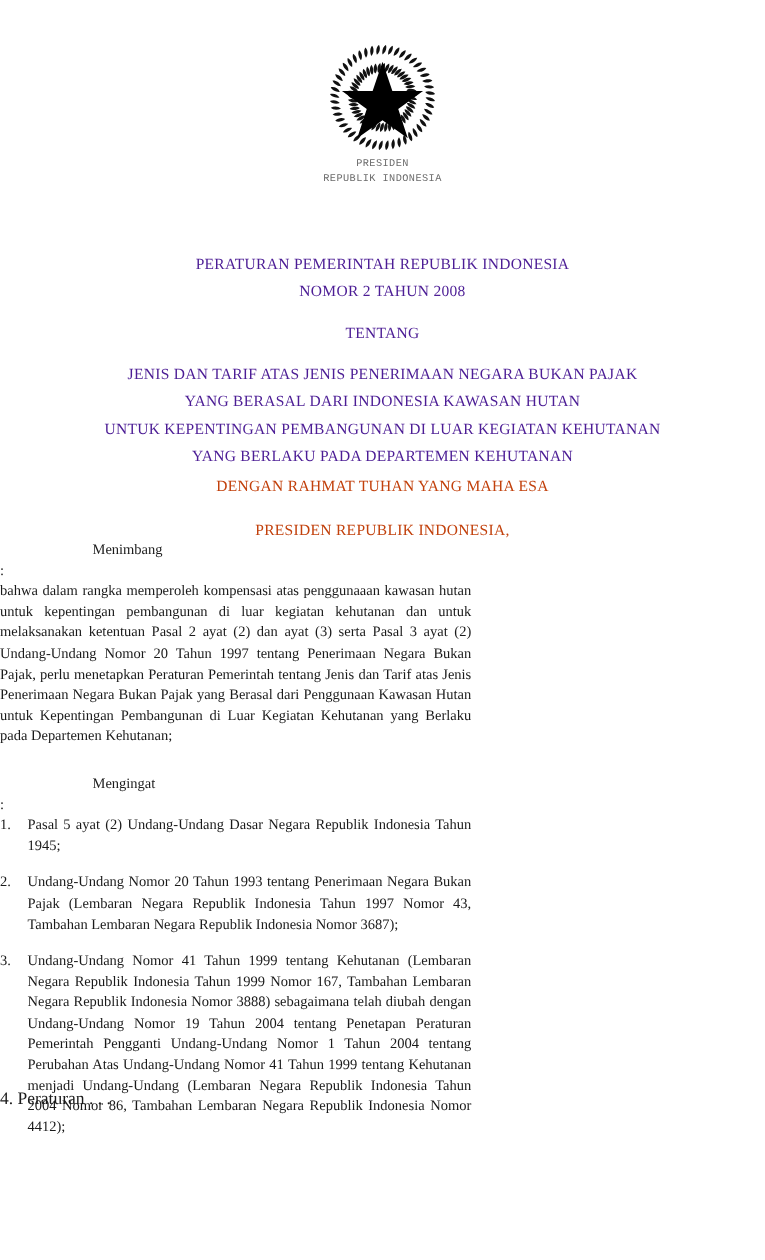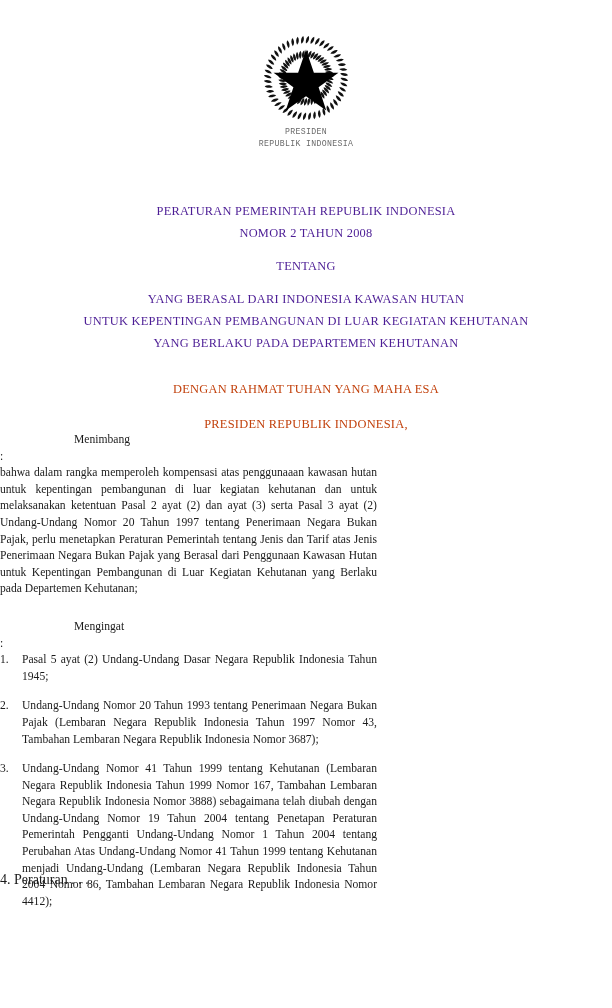--- a/index.html
+++ b/index.html
@@ -295,20 +295,21 @@
       <div>REPUBLIK INDONESIA</div>
     </div>
   </div>
 
   <div class="title-block">
     <div class="title-line">PERATURAN PEMERINTAH REPUBLIK INDONESIA</div>
     <div class="title-line">NOMOR  2  TAHUN  2008</div>
     <div class="title-gap-1"></div>
     <div class="title-line">TENTANG</div>
     <div class="title-gap-2"></div>
+    <div class="title-line">JENIS DAN TARIF ATAS JENIS PENERIMAAN NEGARA BUKAN PAJAK</div>
     <div class="title-line">YANG BERASAL DARI INDONESIA KAWASAN HUTAN</div>
     <div class="title-line">UNTUK KEPENTINGAN PEMBANGUNAN DI LUAR KEGIATAN KEHUTANAN</div>
     <div class="title-line">YANG BERLAKU PADA DEPARTEMEN KEHUTANAN</div>
   </div>
 
   <div class="subtitle-block">
     <div class="subtitle-line">DENGAN RAHMAT TUHAN YANG MAHA ESA</div>
     <div class="subtitle-gap"></div>
     <div class="subtitle-line">PRESIDEN REPUBLIK INDONESIA,</div>
   </div>

